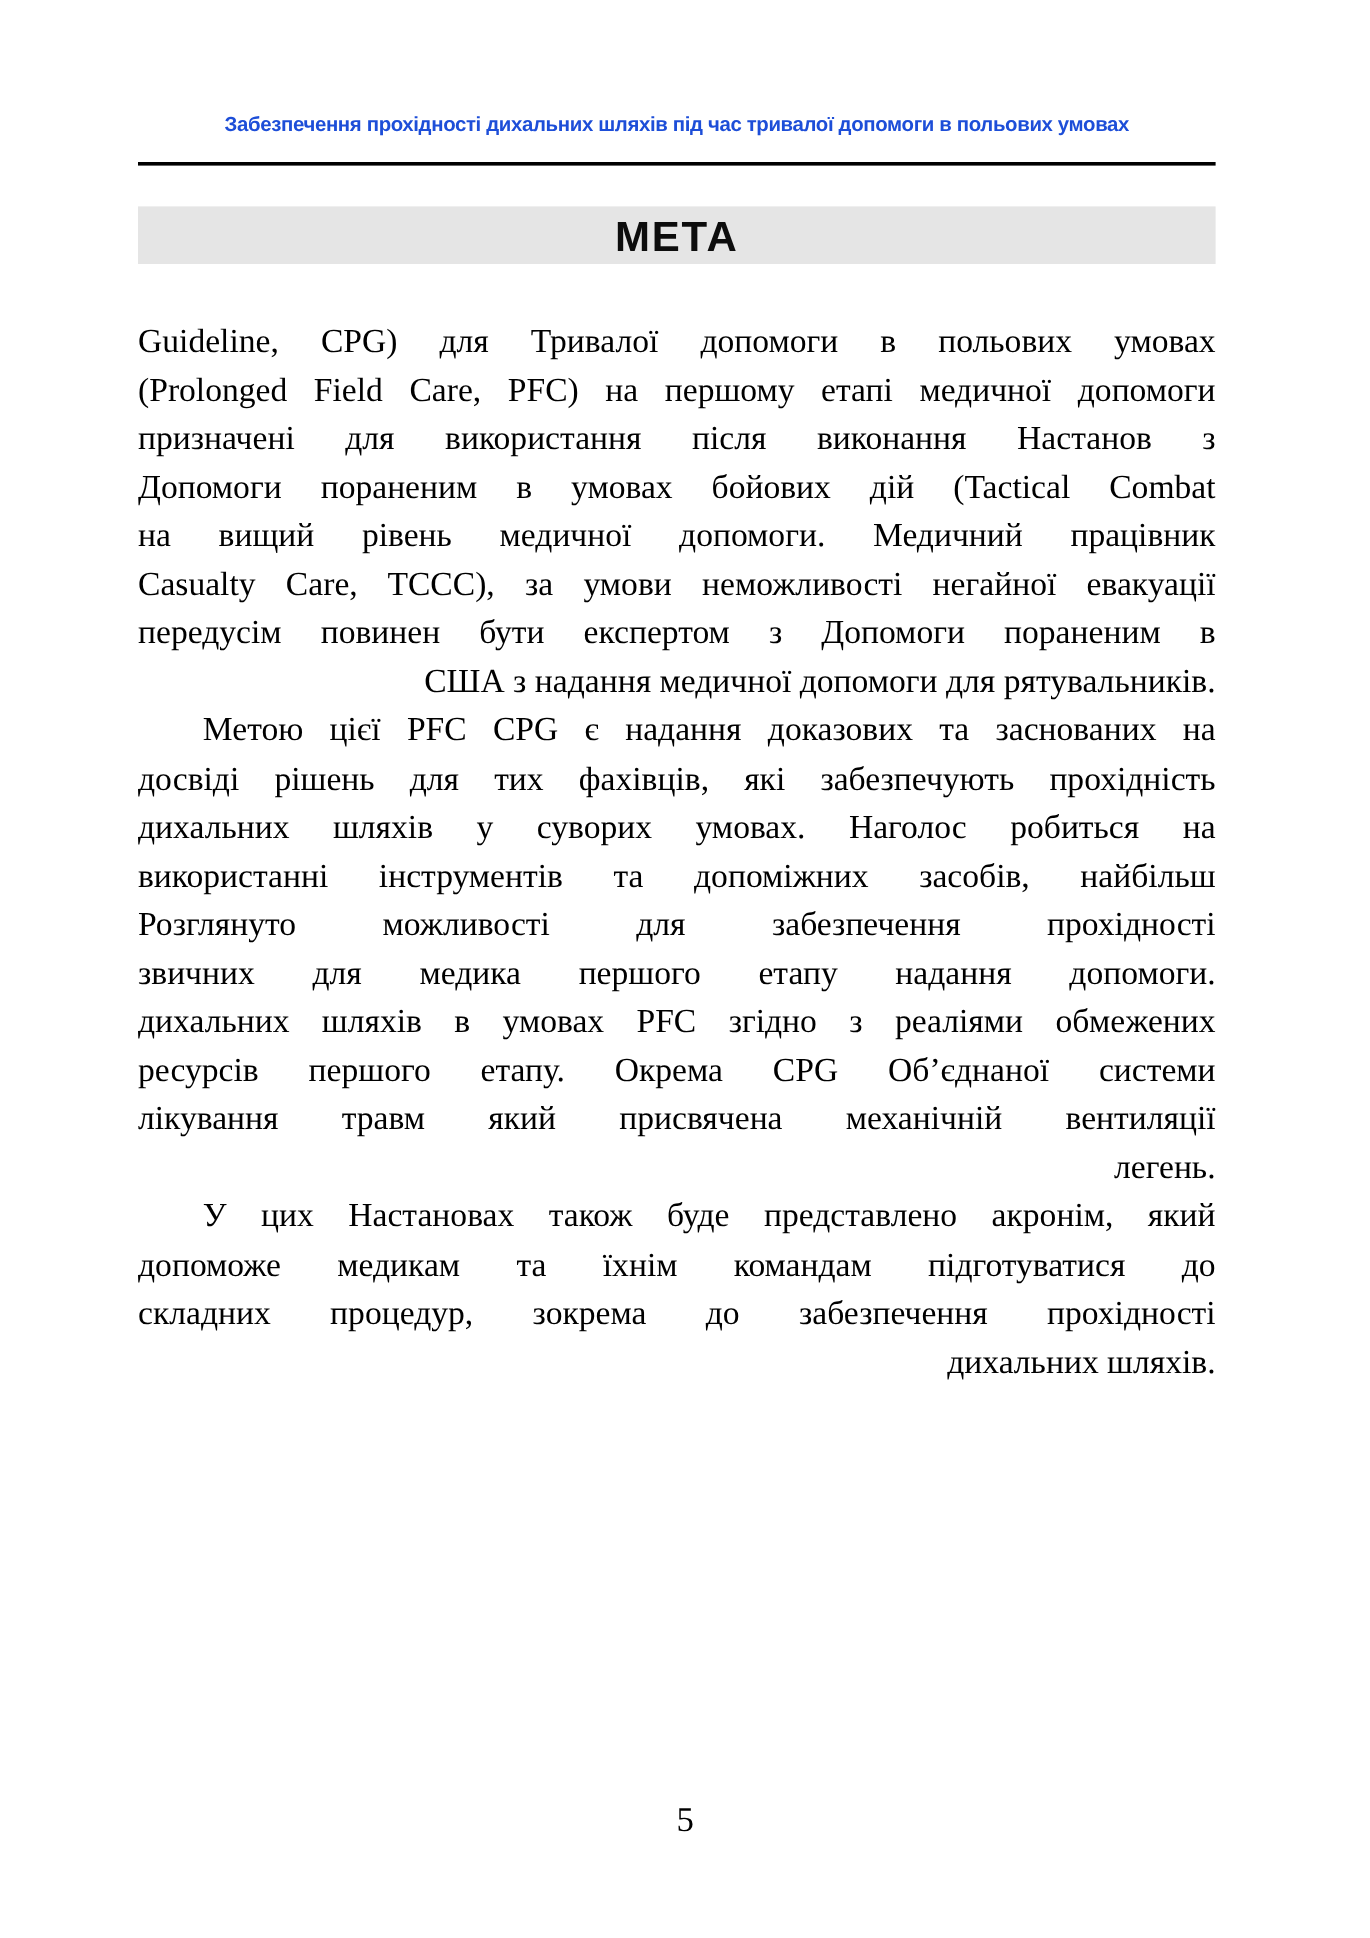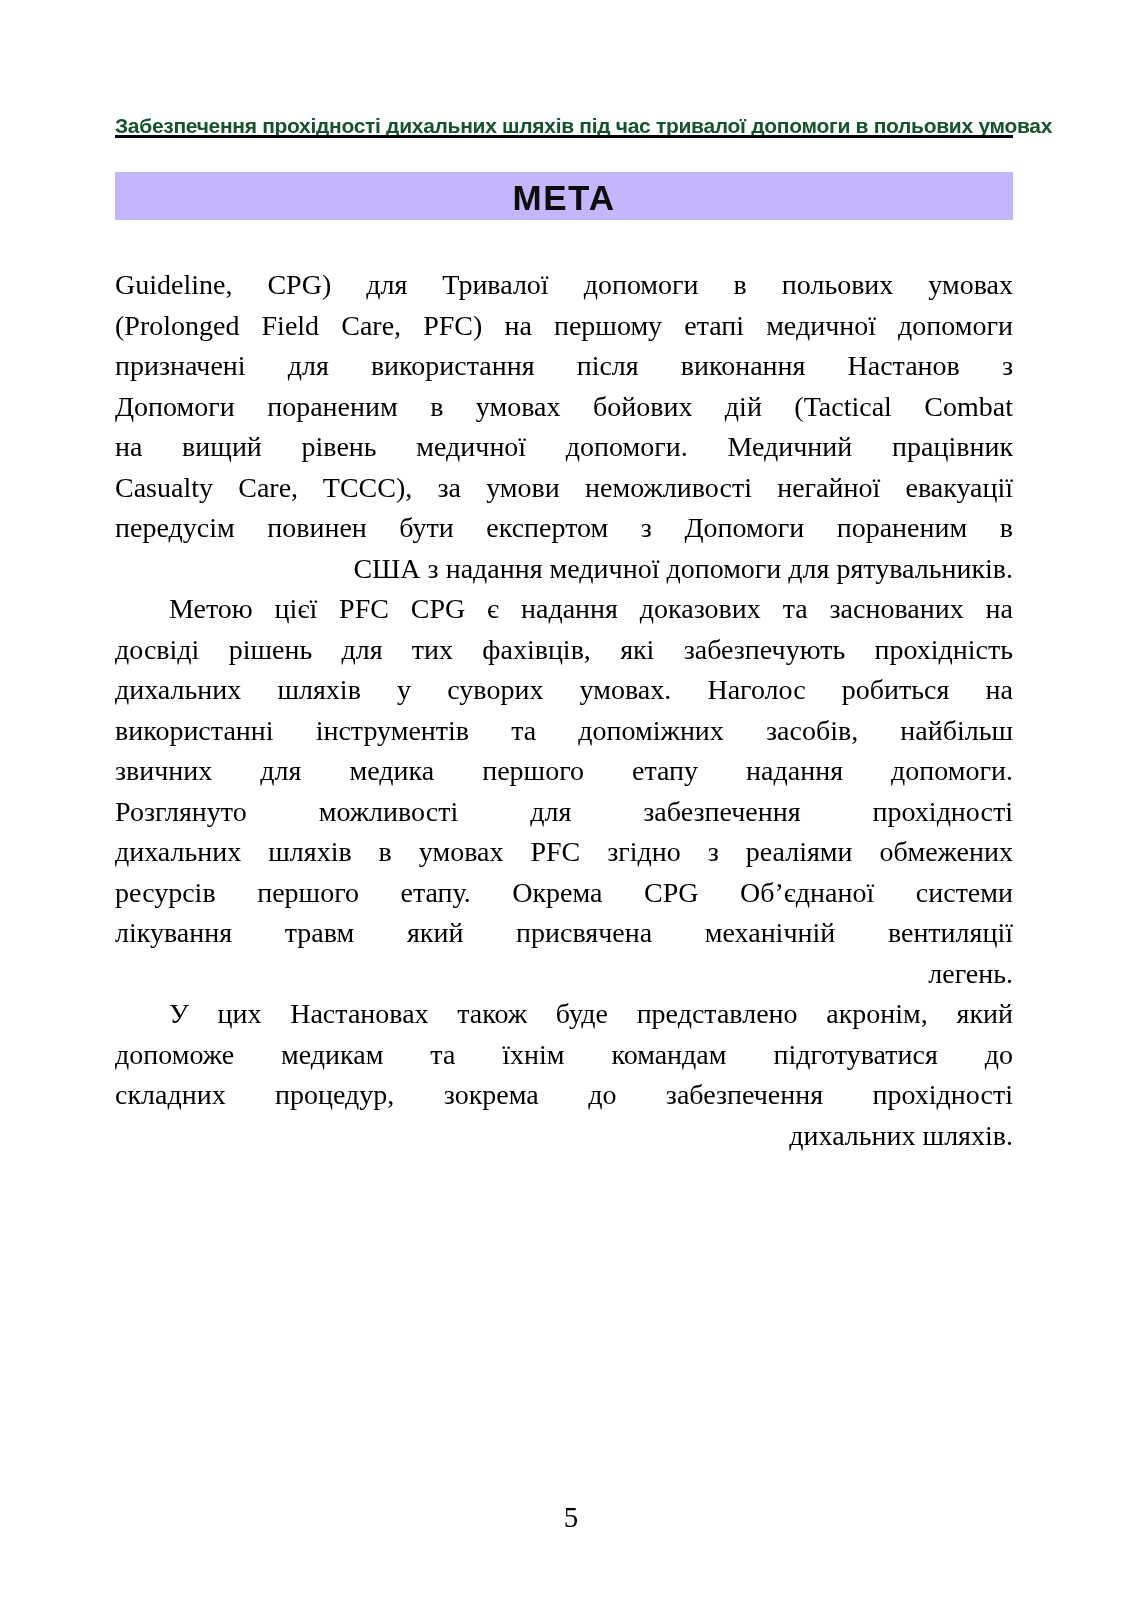--- a/index.html
+++ b/index.html
@@ -8,29 +8,29 @@
     width: 1142px;
     height: 1615px;
     background: #ffffff;
     overflow: hidden;
     font-family: "Liberation Serif", serif;
     color: #000000;
   }
   .header-title {
     position: absolute;
     left: 115px;
-    top: 114px;
+    top: 94px;
     width: 898px;
     text-align: center;
     font-family: "Liberation Sans", sans-serif;
     font-weight: bold;
-    font-size: 21px;
+    font-size: 17px;
     letter-spacing: -0.3px;
     white-space: nowrap;
-    color: #14532d;
+    color: #1d4ed8;
   }
   .header-rule {
     position: absolute;
     left: 115px;
     top: 135px;
     width: 898px;
     height: 3px;
     background: #000000;
   }
   .section-banner {
@@ -89,39 +89,39 @@
 </style>
 </head>
 <body>
 
 <div class="page" style="background: rgb(255, 255, 255);">
 
   <div class="header-title">Забезпечення прохідності дихальних шляхів під час тривалої допомоги в польових умовах</div>
 
   <div class="header-rule" style="background: rgb(0, 0, 0);"></div>
 
-  <div class="section-banner" style="background: #c4b5fd;">
+  <div class="section-banner" style="background: #e5e5e5;">
     <span class="section-title">МЕТА</span>
   </div>
 
   <div class="body-text">
       <div class="line just">Guideline, CPG) для Тривалої допомоги в польових умовах</div>
       <div class="line just">(Prolonged Field Care, PFC) на першому етапі медичної допомоги</div>
       <div class="line just">призначені для використання після виконання Настанов з</div>
       <div class="line just">Допомоги пораненим в умовах бойових дій (Tactical Combat</div>
       <div class="line just">на вищий рівень медичної допомоги. Медичний працівник</div>
       <div class="line just">Casualty Care, TCCC), за умови неможливості негайної евакуації</div>
       <div class="line just">передусім повинен бути експертом з Допомоги пораненим в</div>
       <div class="line last">США з надання медичної допомоги для рятувальників.</div>
       <div class="line first just">Метою цієї PFC CPG є надання доказових та заснованих на</div>
       <div class="line just">досвіді рішень для тих фахівців, які забезпечують прохідність</div>
       <div class="line just">дихальних шляхів у суворих умовах. Наголос робиться на</div>
       <div class="line just">використанні інструментів та допоміжних засобів, найбільш</div>
+      <div class="line just">Розглянуто можливості для забезпечення прохідності</div>
       <div class="line just">звичних для медика першого етапу надання допомоги.</div>
-      <div class="line just">Розглянуто можливості для забезпечення прохідності</div>
       <div class="line just">дихальних шляхів в умовах PFC згідно з реаліями обмежених</div>
       <div class="line just">ресурсів першого етапу. Окрема CPG Об’єднаної системи</div>
       <div class="line just">лікування травм який присвячена механічній вентиляції</div>
       <div class="line last">легень.</div>
       <div class="line first just">У цих Настановах також буде представлено акронім, який</div>
       <div class="line just">допоможе медикам та їхнім командам підготуватися до</div>
       <div class="line just">складних процедур, зокрема до забезпечення прохідності</div>
       <div class="line last">дихальних шляхів.</div>
     </div>
 

